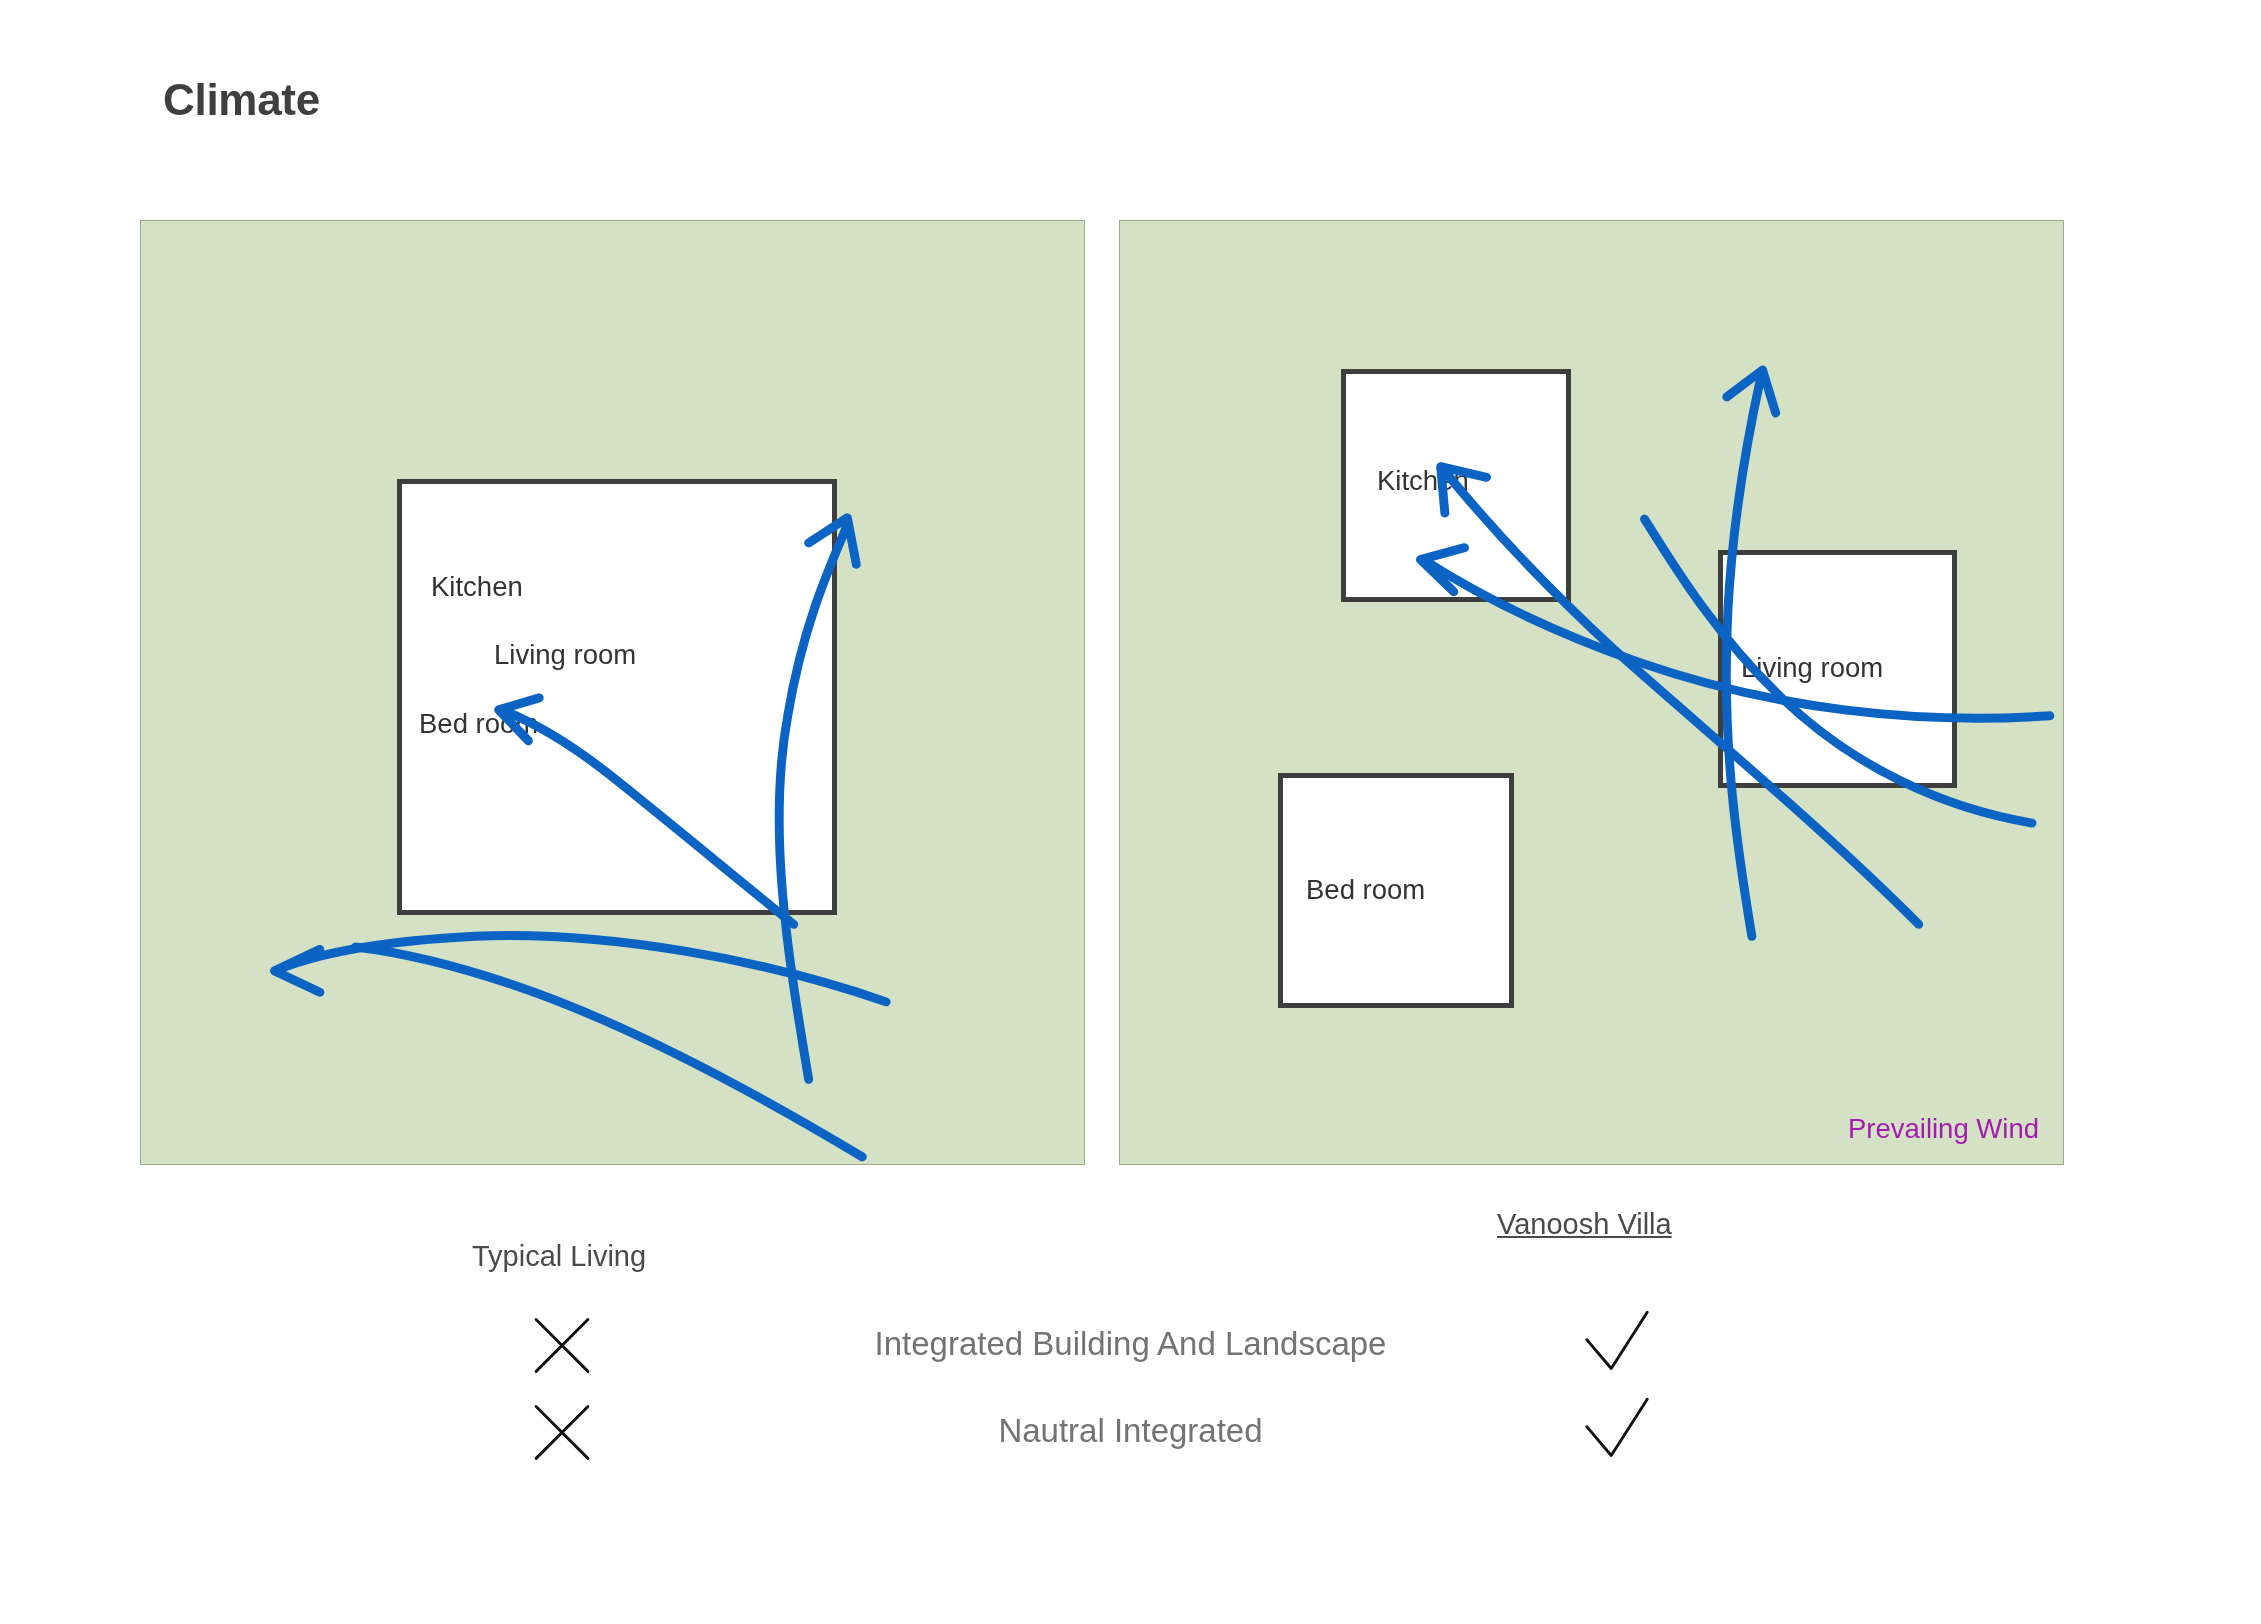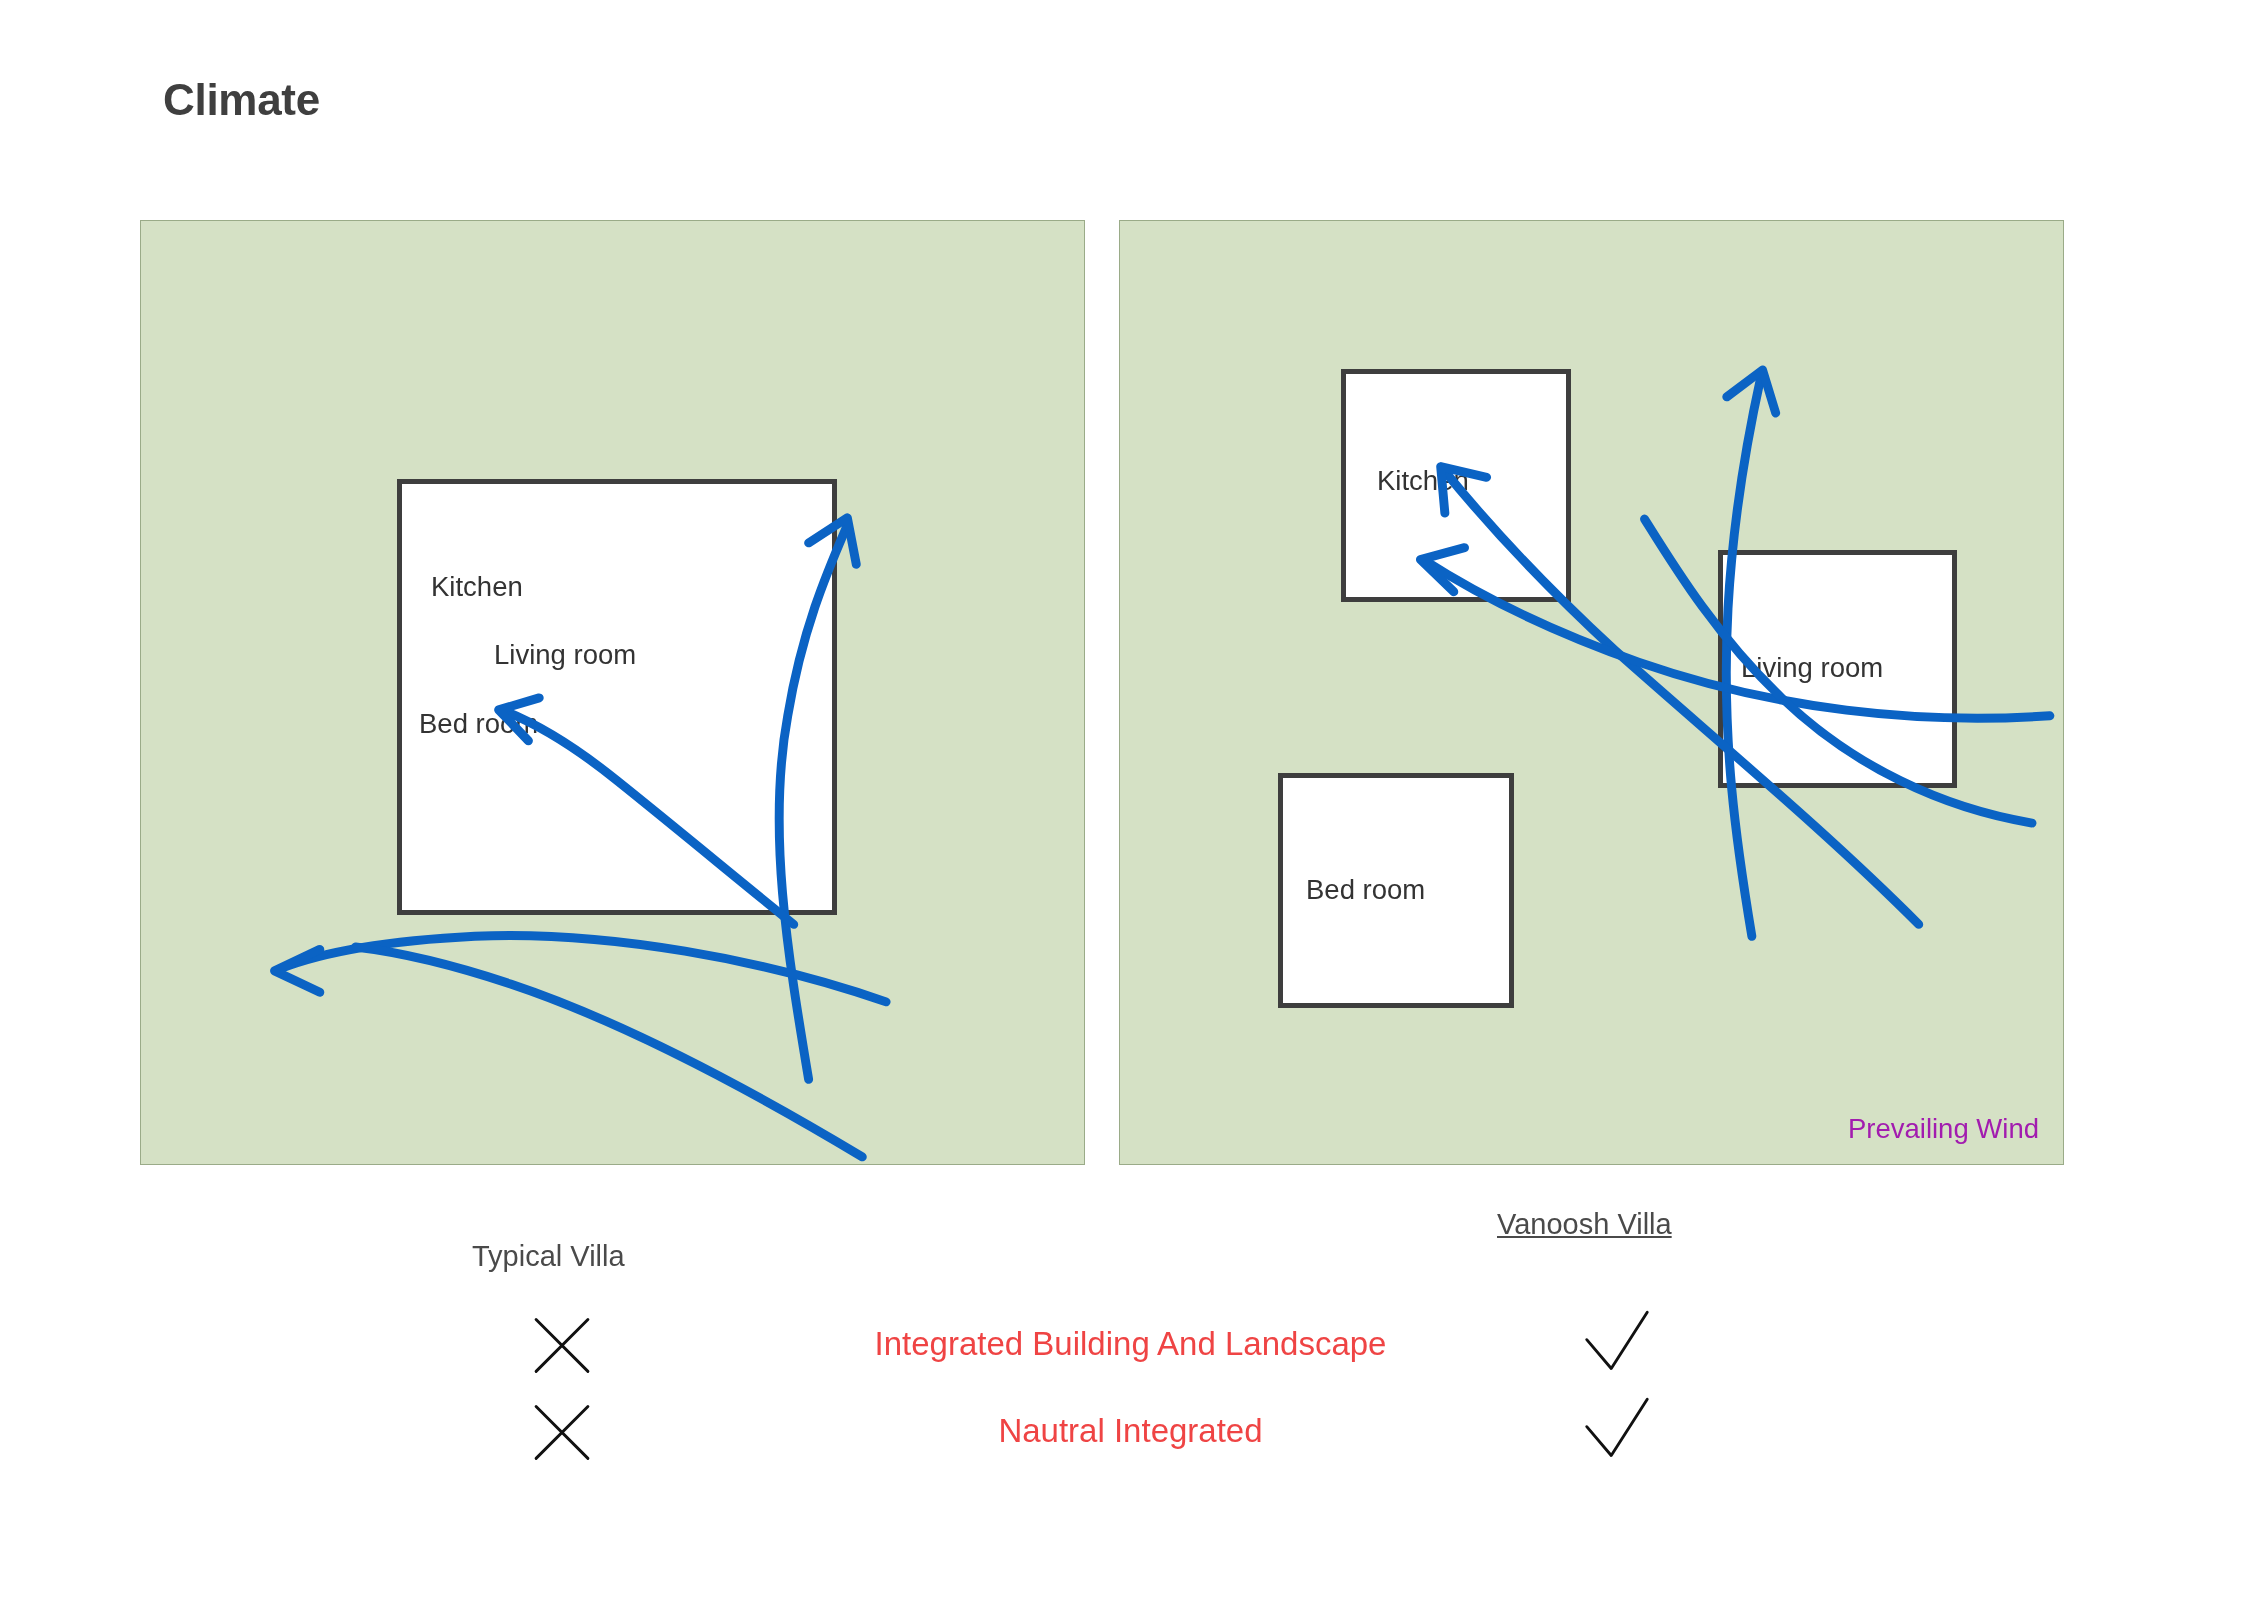--- a/index.html
+++ b/index.html
@@ -96,21 +96,21 @@
   }
   #legend-row-0 { top: 1308px; }
   #legend-row-1 { top: 1395px; }
 
   .legend-text {
     position: absolute;
     left: 0;
     width: 2261px;
     text-align: center;
     font-size: 33px;
-    color: #ef4444;
+    color: #737373;
     line-height: 72px;
     white-space: nowrap;
   }
 
   .mark {
     position: absolute;
     width: 72px;
     height: 72px;
   }
   .mark-left  { left: 526px; }
@@ -169,21 +169,21 @@
       <path d="M 1560 830 C 1340 845, 1100 820, 870 740 C 700 680, 590 620, 512 570"></path>
       <path d="M 578 548 L 504 568 L 560 622"></path>
 
       <path d="M 1530 1010 C 1380 985, 1230 915, 1110 800 C 1000 695, 930 580, 880 500"></path>
     </g>
   </svg>
 
   <div id="prevailing-wind-label">Prevailing Wind</div>
 </div>
 
-<div class="villa-caption" id="caption-typical">Typical Villa</div>
+<div class="villa-caption" id="caption-typical">Typical Living</div>
 <div class="villa-caption" id="caption-vanoosh">Vanoosh Villa</div>
 
 <div class="legend-row" id="legend-row-0">
   <svg class="mark mark-left" viewBox="0 0 100 100">
     <g stroke="#111111" stroke-width="4" stroke-linecap="round">
       <line x1="14" y1="16" x2="86" y2="88"></line>
       <line x1="86" y1="16" x2="14" y2="88"></line>
     </g>
   </svg>
   <div class="legend-text">Integrated Building And Landscape</div>

